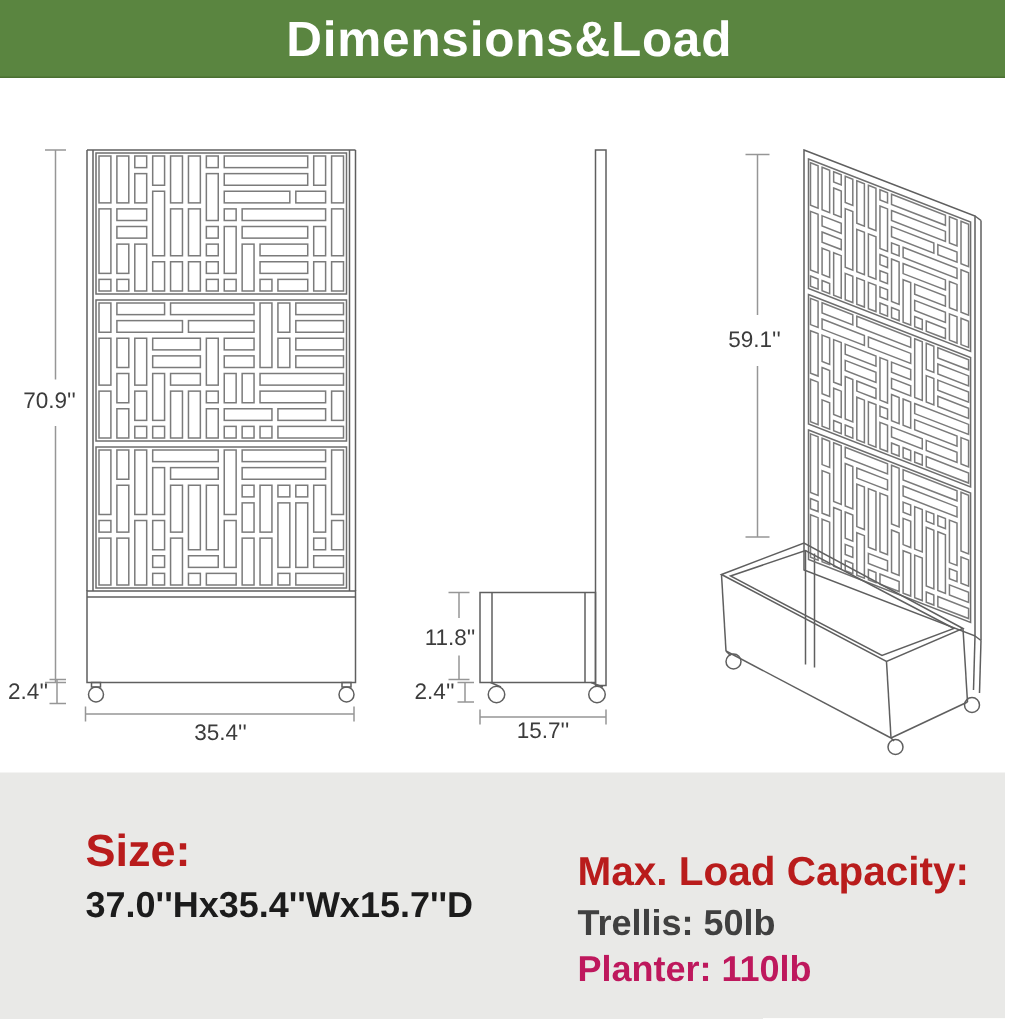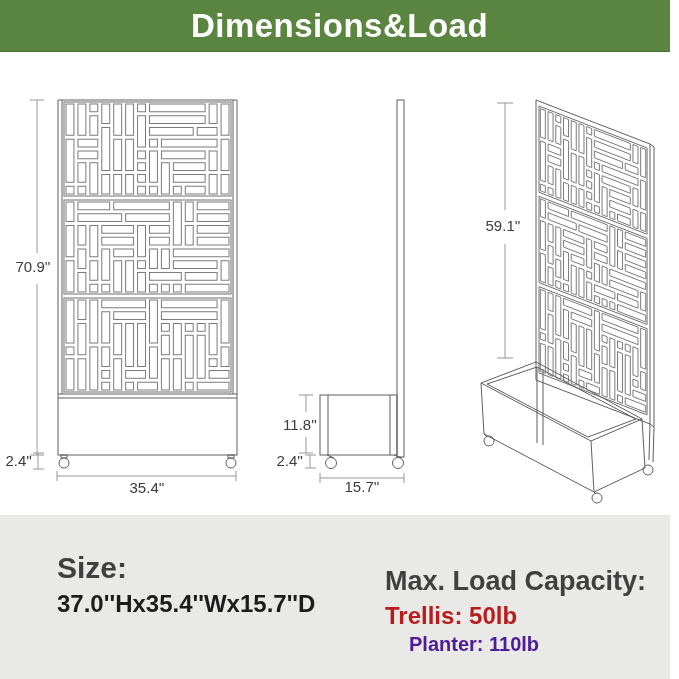--- a/index.html
+++ b/index.html
@@ -20,26 +20,26 @@
   .outline{stroke:#5f5f5f;stroke-width:1;fill:none;}
   .frame{stroke:#6e6e6e;stroke-width:1;fill:none;}
   .pattern{stroke:#7b7b7b;stroke-width:1;fill:none;}
   .dim{stroke:#969696;stroke-width:1;fill:none;}
   .footer{
     position:absolute;left:0;top:515px;width:679px;height:164px;
     background:#e9e9e7;
   }
   .size-block{position:absolute;left:57px;top:551px;}
   .load-block{position:absolute;left:385px;top:555px;}
-  .green-heading{color:#404040;font-weight:700;}
+  .green-heading{color:#b91c1c;font-weight:700;}
   .size-block .green-heading{font-size:30px;margin-bottom:5px;}
   .load-block .green-heading{font-size:27px;margin-bottom:5px;margin-top:11px;}
   .size-value{font-size:24px;font-weight:700;color:#1c1c1c;}
-  .trellis-load{font-size:24px;font-weight:700;color:#b91c1c;margin-bottom:3px;}
-  .planter-load{font-size:20px;font-weight:700;color:#4c1d95;margin-left:24px;}
+  .trellis-load{font-size:24px;font-weight:700;color:#404040;margin-bottom:3px;}
+  .planter-load{font-size:24px;font-weight:700;color:#be185d;}
 </style>
 </head>
 <body>
 
 <div class="page">
 
   <div class="header">
     <div class="title">Dimensions&amp;Load</div>
   </div>
 

